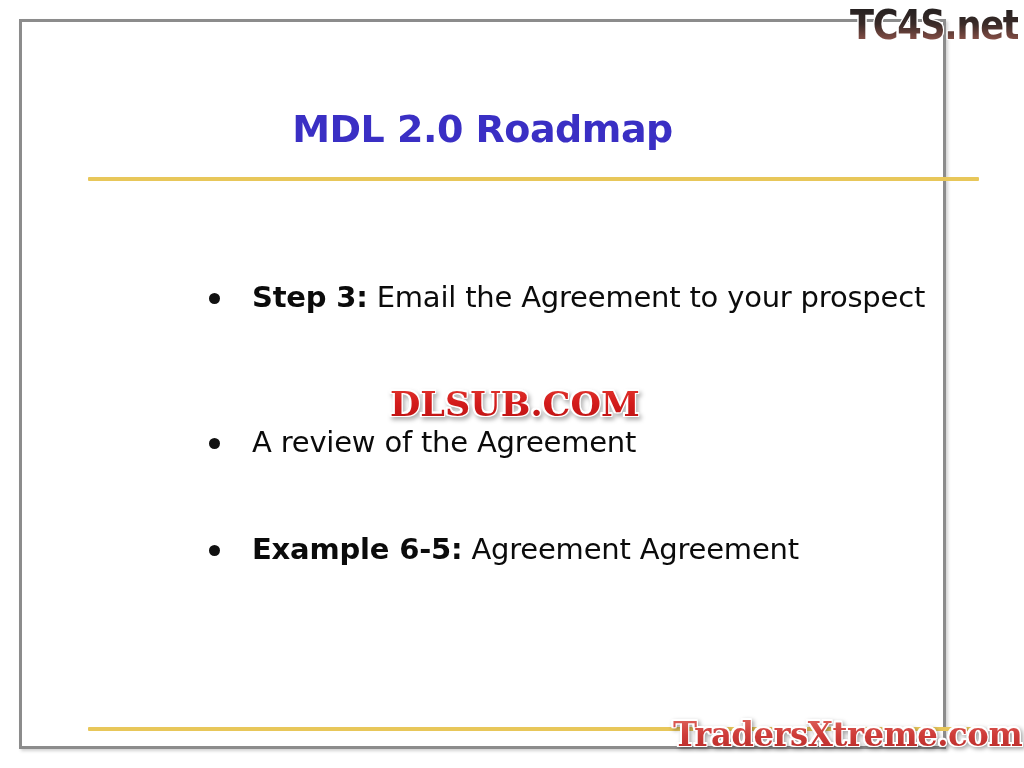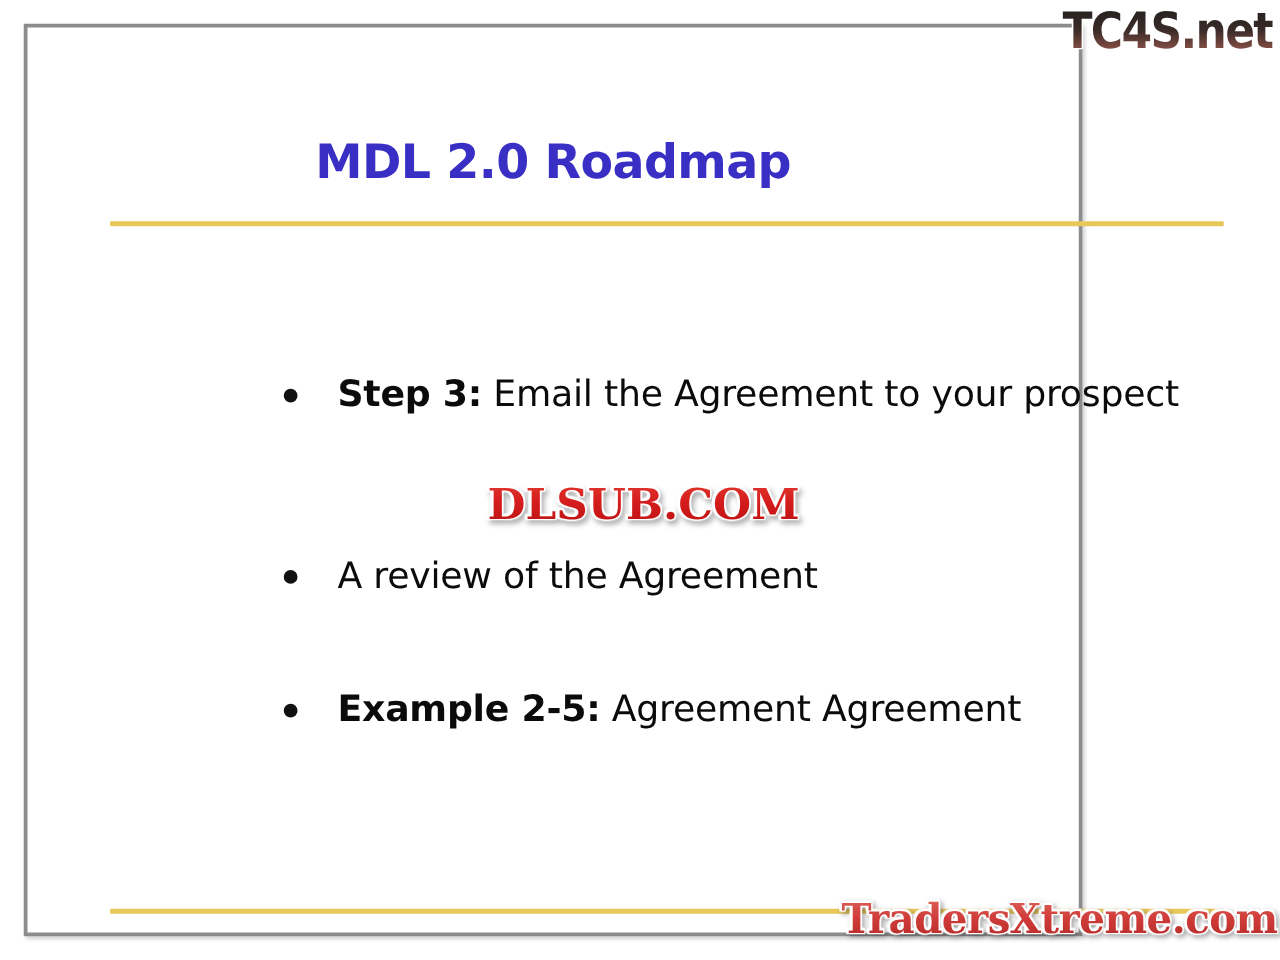--- a/index.html
+++ b/index.html
@@ -13,21 +13,21 @@
     overflow: hidden;
     font-family: "Liberation Sans", sans-serif;
     position: relative;
   }
 
   
   #slide-frame {
     position: absolute;
     left: 19px;
     top: 19px;
-    width: 847px;
+    width: 927px;
     height: 730px;
     background: #ffffff;
     border: 3px solid #8c8c8c;
     box-sizing: border-box;
     box-shadow: 2px 2px 3px rgba(0,0,0,0.18);
   }
 
   
   #slide-title {
     position: absolute;
@@ -55,21 +55,21 @@
   #rule-top { top: 155px; }
   #rule-bottom { top: 705px; }
 
   
   #bullet-list {
     position: absolute;
     left: 178px;
     top: 253px;
     width: 760px;
     list-style: none;
-    margin: 18px;
+    margin: 0;
     padding: 0;
     color: #0b0b0b;
   }
   .bullet-item {
     position: relative;
     padding-left: 52px;
     font-family: "DejaVu Sans", sans-serif;
     font-size: 29px;
     line-height: 45px;
     letter-spacing: -0.2px;
@@ -174,21 +174,21 @@
       <span class="lead">Step 3:</span><span class="rest"> Email the Agreement to your prospect</span>
     </li>
 
     <li id="bullet-item-2" class="bullet-item">
       <span class="dot"></span>
       <span class="lead"></span><span class="rest">A review of the Agreement</span>
     </li>
 
     <li id="bullet-item-3" class="bullet-item">
       <span class="dot"></span>
-      <span class="lead">Example 2-5:</span><span class="rest"> Agreement Agreement</span>
+      <span class="lead">Example 6-5:</span><span class="rest"> Agreement Agreement</span>
     </li>
 
   </ul>
 
   <div id="rule-bottom" class="gold-rule"></div>
 
   <div id="watermark-dlsub" class="watermark">DLSUB.COM</div>
 
 </div>
 

